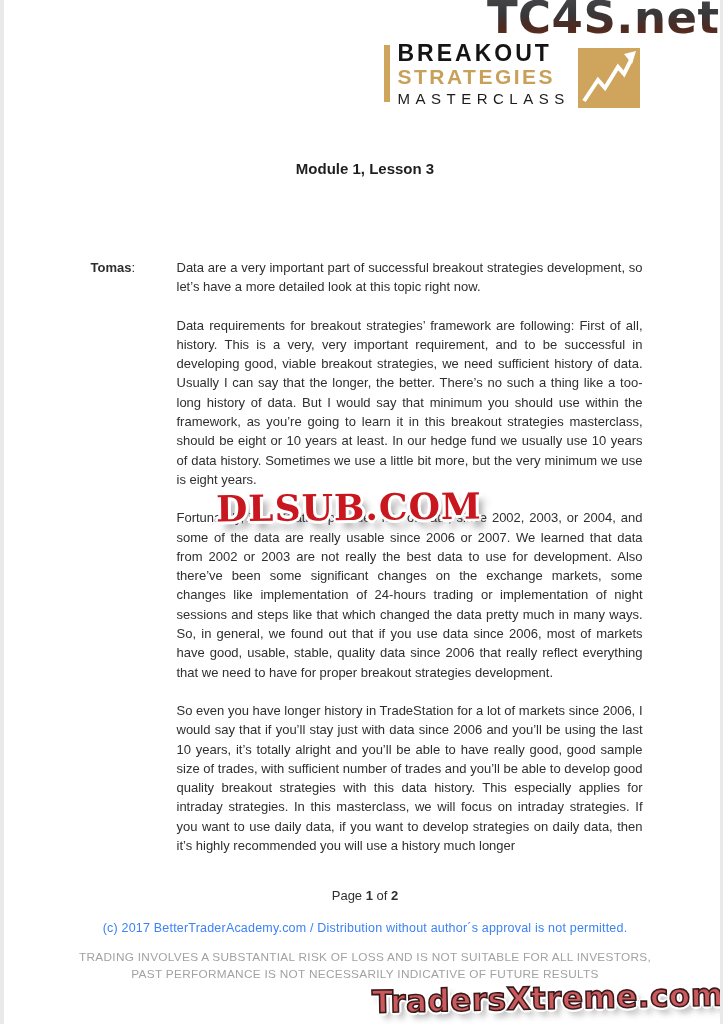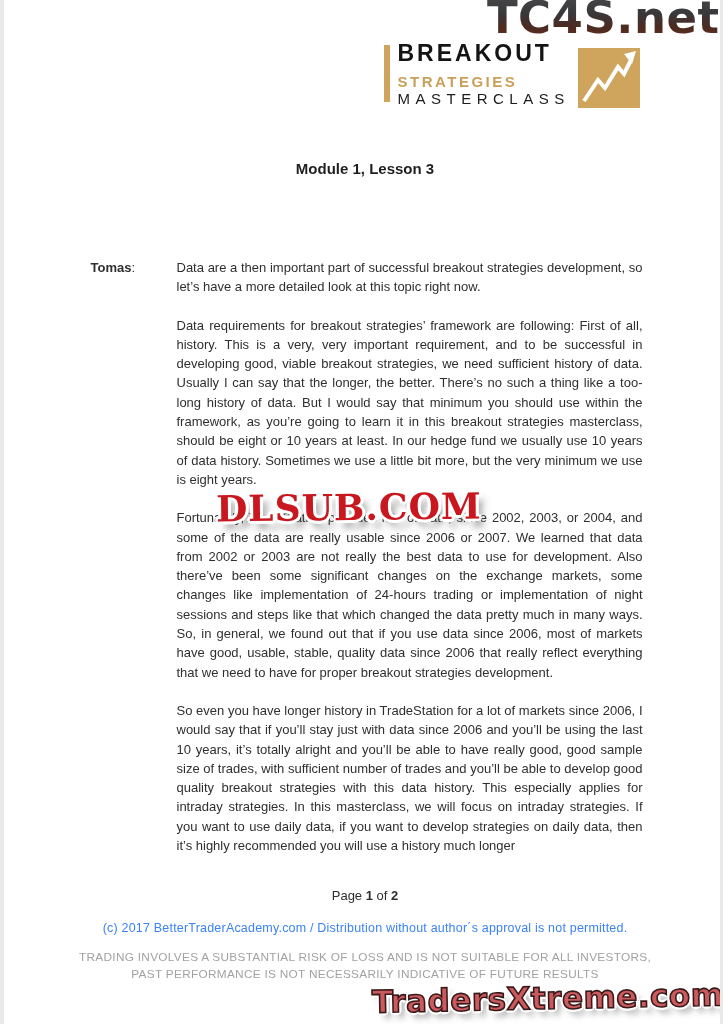--- a/index.html
+++ b/index.html
@@ -18,21 +18,21 @@
     background:linear-gradient(180deg,#4a4a4d 0%,#39383b 40%,#4d2a20 70%,#6e3522 100%);
     -webkit-background-clip:text; background-clip:text;
     color:#45342e; -webkit-text-fill-color:transparent;
     z-index:5;
   }
 
   
   .brand { position:absolute; left:380px; top:38px; width:260px; height:74px; }
   .brand-bar { position:absolute; left:0; top:7px; width:6px; height:57px; background:#cfa55e; }
   .brand-l1 { position:absolute; left:14px; top:2px;  font-size:23px; font-weight:bold; letter-spacing:3px;   color:#141414; }
-  .brand-l2 { position:absolute; left:14px; top:27px; font-size:15px; font-weight:bold; letter-spacing:2.5px; color:#c9a05a;margin-top:8px; }
+  .brand-l2 { position:absolute; left:14px; top:27px; font-size:21px; font-weight:bold; letter-spacing:2.5px; color:#c9a05a; }
   .brand-l3 { position:absolute; left:14px; top:52px; font-size:15px; font-weight:400;  letter-spacing:5.5px; color:#1c1c1c; }
   .brand-tile { position:absolute; left:194px; top:10px; width:62px; height:60px; background:#cfa55e; }
   .brand-tile svg { display:block; }
 
   
   .title, .subtitle {
     position:absolute; left:0; width:723px; text-align:center;
     font-size:15px; font-weight:bold; color:#1f1f1f;
   }
   .title    { top:160px; }
@@ -102,21 +102,21 @@
       </svg>
     </div>
   </div>
 
   <div class="title">Module 1, Lesson 3</div>
 
   <div class="transcript">
     <div class="t-row">
       <div class="speaker-cell"><span class="speaker-name">Tomas</span><span>:</span></div>
       <div class="text-col">
-        <p class="para">Data are a then important part of successful breakout strategies development, so let’s have a more detailed look at this topic right now.</p>
+        <p class="para">Data are a very important part of successful breakout strategies development, so let’s have a more detailed look at this topic right now.</p>
         <p class="para">Data requirements for breakout strategies’ framework are following: First of all, history. This is a very, very important requirement, and to be successful in developing good, viable breakout strategies, we need sufficient history of data. Usually I can say that the longer, the better. There’s no such a thing like a too-long history of data. But I would say that minimum you should use within the framework, as you’re going to learn it in this breakout strategies masterclass, should be eight or 10 years at least. In our hedge fund we usually use 10 years of data history. Sometimes we use a little bit more, but the very minimum we use is eight years.</p>
         <p class="para">Fortunately, TradeStation provides lots of data, since 2002, 2003, or 2004, and some of the data are really usable since 2006 or 2007. We learned that data from 2002 or 2003 are not really the best data to use for development. Also there’ve been some significant changes on the exchange markets, some changes like implementation of 24-hours trading or implementation of night sessions and steps like that which changed the data pretty much in many ways. So, in general, we found out that if you use data since 2006, most of markets have good, usable, stable, quality data since 2006 that really reflect everything that we need to have for proper breakout strategies development.</p>
         <p class="para">So even you have longer history in TradeStation for a lot of markets since 2006, I would say that if you’ll stay just with data since 2006 and you’ll be using the last 10 years, it’s totally alright and you’ll be able to have really good, good sample size of trades, with sufficient number of trades and you’ll be able to develop good quality breakout strategies with this data history. This especially applies for intraday strategies. In this masterclass, we will focus on intraday strategies. If you want to use daily data, if you want to develop strategies on daily data, then it’s highly recommended you will use a history much longer</p>
       </div>
     </div>
   </div>
 
   <div class="dlsub">DLSUB.COM</div>
 
   <div class="pagenum"><span>Page </span><span class="bold">1</span><span> of </span><span class="bold">2</span></div>

